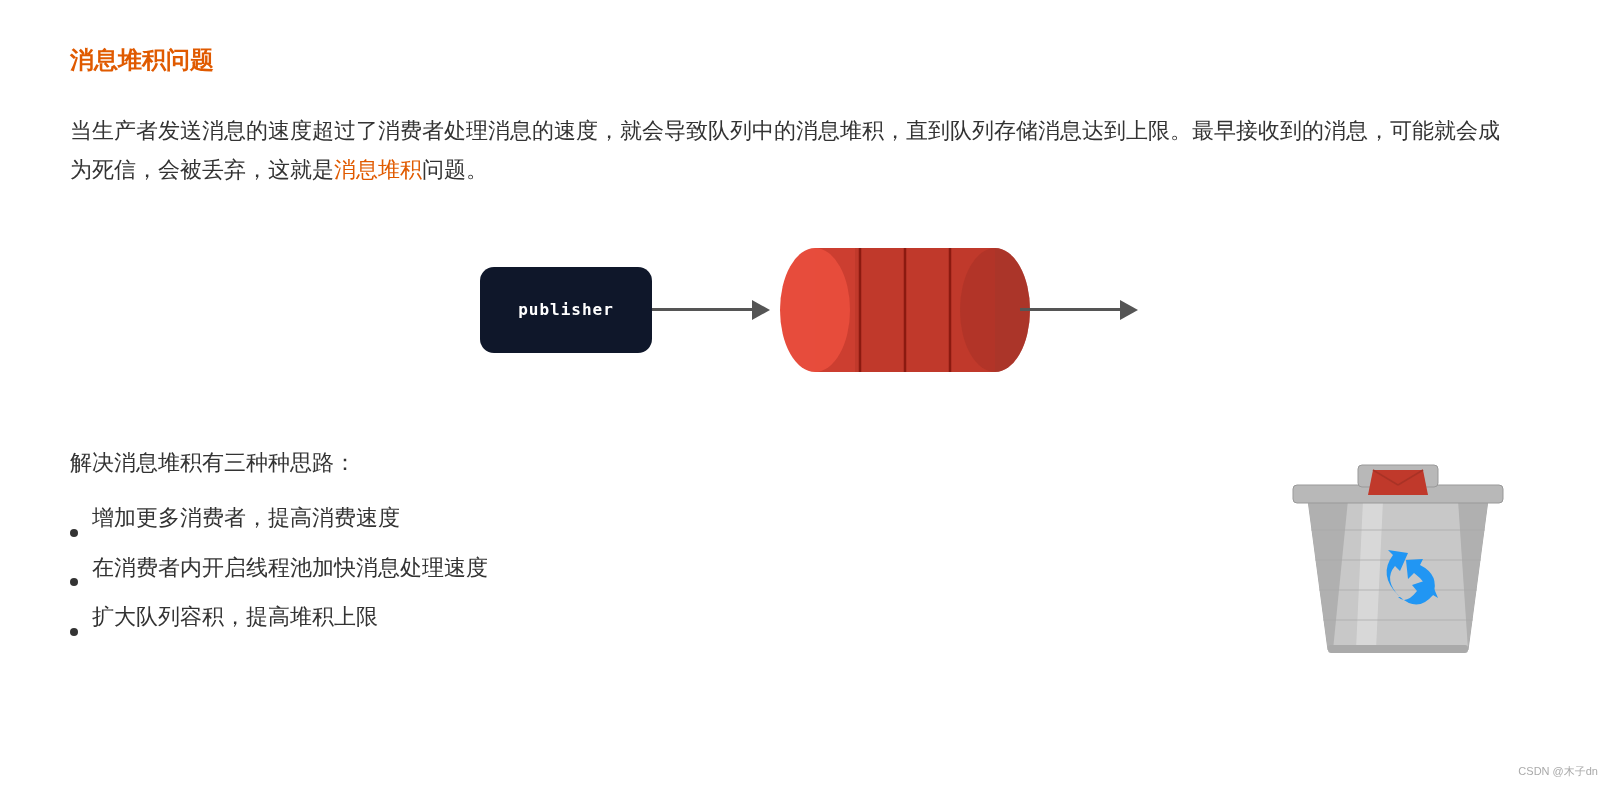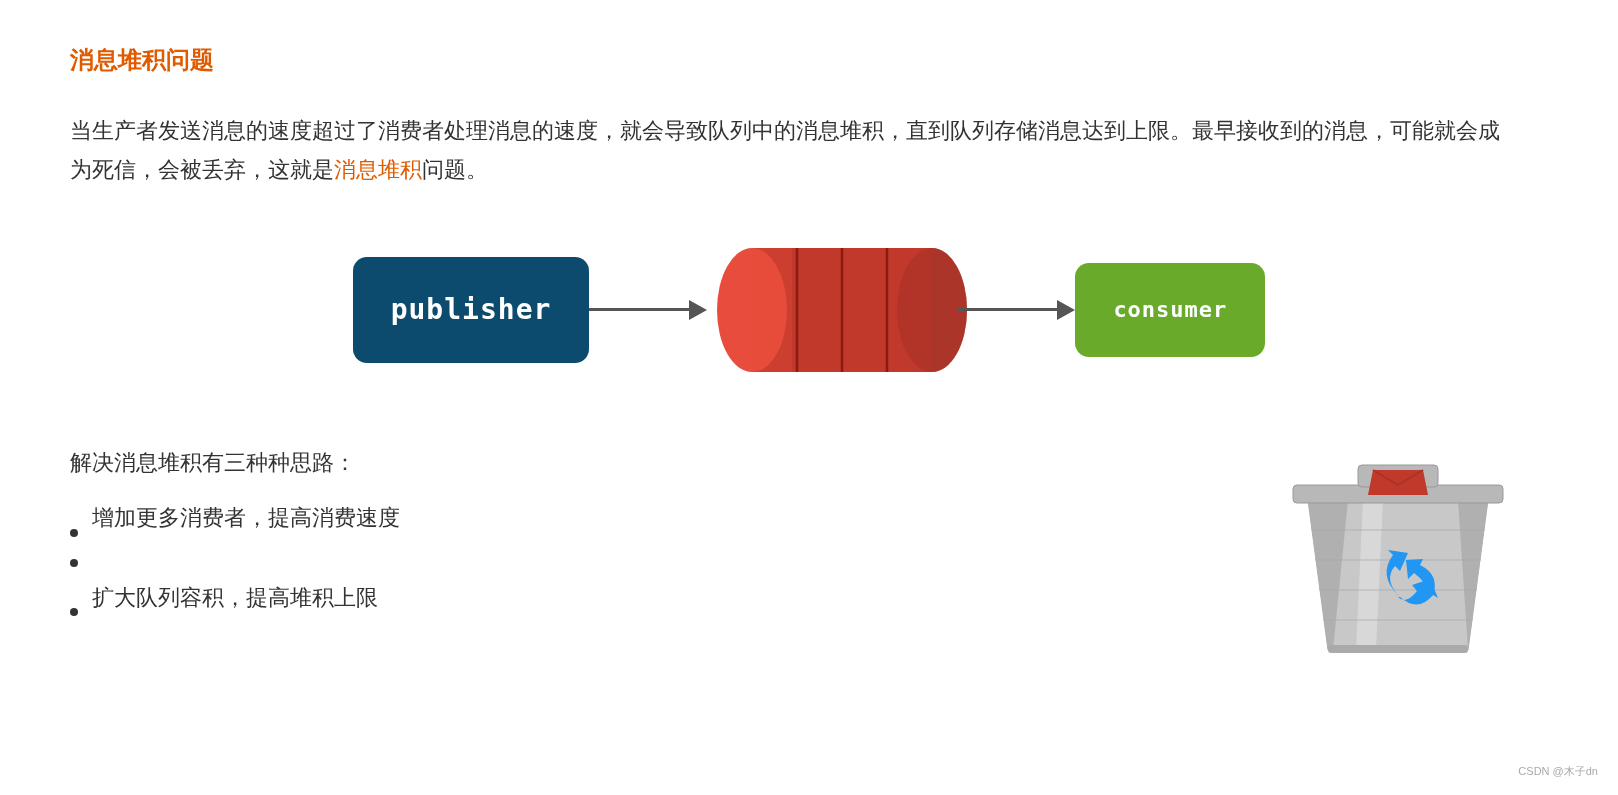--- a/index.html
+++ b/index.html
@@ -37,24 +37,24 @@
       display: flex;
       align-items: center;
       justify-content: center;
       margin: 30px 0 50px 0;
       gap: 0;
       position: relative;
       height: 160px;
     }
 
     .publisher-box {
-      background: #0c4a6e;
+      background: #0f172a;
       color: white;
       font-family: monospace;
-      font-size: 28px;
+      font-size: 16px;
       font-weight: bold;
       padding: 29px 38px;
       border-radius: 14px;
       letter-spacing: 1px;
       white-space: nowrap;
       position: relative;
       z-index: 2;
     }
 
     .consumer-box {
@@ -211,34 +211,34 @@
 
       <rect x="60" y="3" width="40" height="124" fill="#e74c3c" opacity="0.3"></rect>
     </svg>
   </div>
 
   <div class="arrow-line">
     <div class="line line-right"></div>
     <div class="arrowhead"></div>
   </div>
 
-  <div class="consumer-box">consumer</div>
 </div>
 
 <div class="bottom-section">
   <div class="left-content">
     <div class="solutions-section">
       <p class="solutions-title">解决消息堆积有三种种思路：</p>
       <ul class="bullet-list">
         <li>
           <span class="bullet-dot"></span>
           <span>增加更多消费者，提高消费速度</span>
         </li>
         <li>
           <span class="bullet-dot"></span>
+          <span>在消费者内开启线程池加快消息处理速度</span>
         </li>
         <li>
           <span class="bullet-dot"></span>
           <span>扩大队列容积，提高堆积上限</span>
         </li>
       </ul>
     </div>
   </div>
 
   <div class="trash-container">

